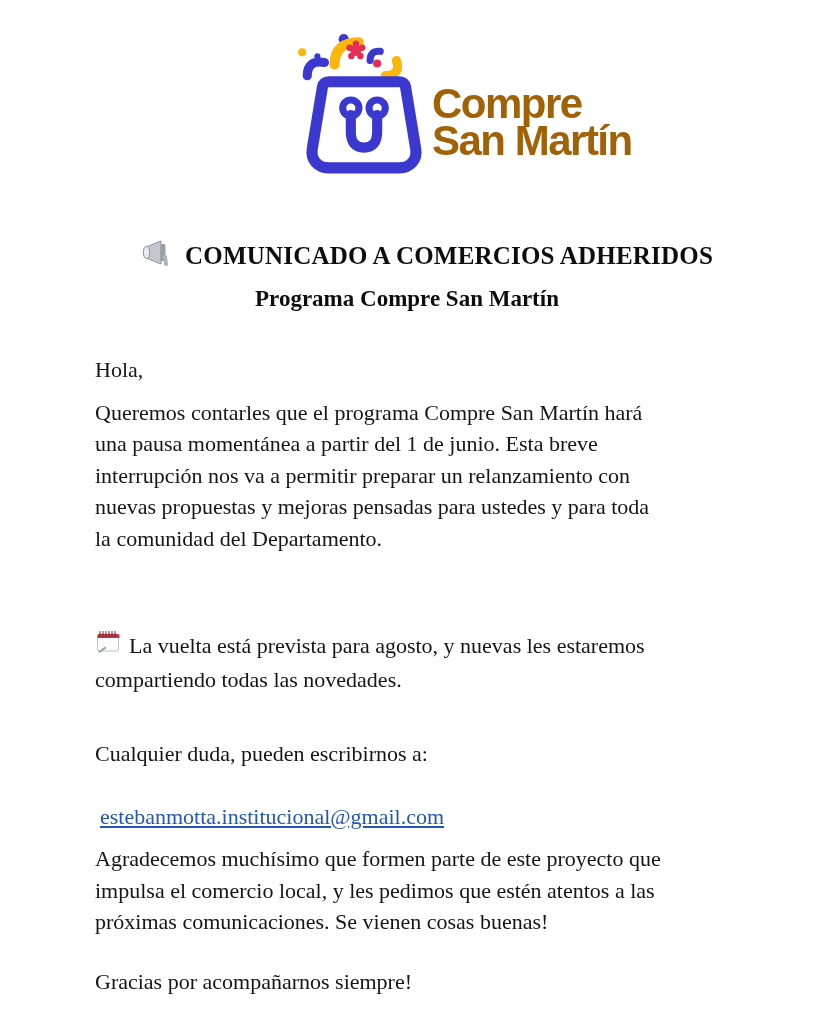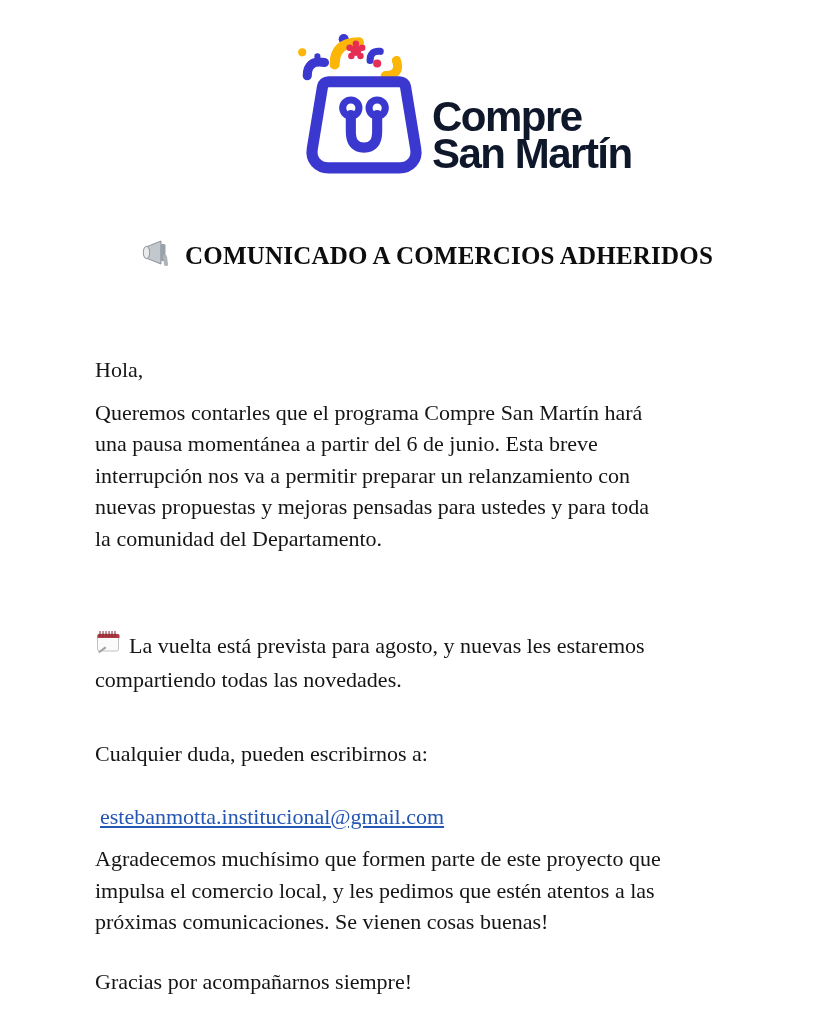--- a/index.html
+++ b/index.html
@@ -2,23 +2,23 @@
 <html><head>
 <meta charset="utf-8">
 <style>
   html,body{margin:0;padding:0;}
   body{
     width:814px;height:1024px;background:#ffffff;position:relative;
     font-family:"Liberation Serif", serif;color:#151515;overflow:hidden;
   }
   .logo-bag{position:absolute;left:288px;top:26px;width:152px;height:152px;}
   .wordmark{
-    position:absolute;left:432px;top:98px;
+    position:absolute;left:432px;top:85px;
     font-family:"Liberation Sans", sans-serif;font-weight:bold;
-    font-size:42px;line-height:37px;letter-spacing:-1.5px;color:#0f172a;
+    font-size:42px;line-height:37px;letter-spacing:-1.5px;color:#a16207;
   }
   .heading-block{position:absolute;left:0;top:240px;width:814px;text-align:center;}
   .h1row{display:flex;align-items:center;justify-content:center;gap:8px;padding-left:40px;}
   .h1row .title{
     font-size:25px;font-weight:bold;color:#0d0d0d;letter-spacing:0.2px;
   }
   .subtitle{margin-top:14px;font-size:23px;font-weight:bold;color:#0d0d0d;}
   .inline-icon{display:inline-block;vertical-align:-4px;}
   .bodycol{position:absolute;left:95px;top:354px;width:632px;font-size:22px;line-height:31.5px;}
   .para{margin:0 0 11px 0;white-space:pre-line;}
@@ -66,27 +66,28 @@
     <span class="inline-icon">
       <svg width="36" height="28" viewBox="0 0 36 28" xmlns="http://www.w3.org/2000/svg" aria-hidden="true">
         <path d="M20 1 L20 24 L5 18 Q1 12.5 5 7 Z" fill="#c3c8ce" stroke="#8d939a" stroke-width="1"></path>
         <ellipse cx="5.5" cy="12.5" rx="3.2" ry="6.2" fill="#e8eaec" stroke="#8d939a" stroke-width="1"></ellipse>
         <rect x="19.5" y="4" width="5" height="17" rx="1.5" fill="#9aa1a8"></rect>
         <rect x="22.5" y="15" width="4" height="11" rx="1.5" fill="#aeb4ba" transform="rotate(-8 24.5 20.5)"></rect>
       </svg>
     </span>
     <span class="title">COMUNICADO A COMERCIOS ADHERIDOS</span>
   </div>
+  <div class="subtitle">Programa Compre San Martín</div>
 </div>
 
 <div class="bodycol">
   <p class="para">Hola,</p>
 
   <p class="para">Queremos contarles que el programa Compre San Martín hará
-una pausa momentánea a partir del 6 de junio. Esta breve
+una pausa momentánea a partir del 1 de junio. Esta breve
 interrupción nos va a permitir preparar un relanzamiento con
 nuevas propuestas y mejoras pensadas para ustedes y para toda
 la comunidad del Departamento.</p>
 
   <p class="para">
     <span class="inline-icon p2icon">
       <svg width="27" height="27" viewBox="0 0 27 27" xmlns="http://www.w3.org/2000/svg" aria-hidden="true">
         <rect x="2.5" y="6" width="21" height="17" rx="2" fill="#fbfbfb" stroke="#c2c2c2" stroke-width="1"></rect>
         <path d="M4 6 H23 A1.5 1.5 0 0 1 24.5 7.5 V10 H2.5 V7.5 A1.5 1.5 0 0 1 4 6 Z" fill="#b23a44"></path>
         <g stroke="#7c2830" stroke-width="1">

